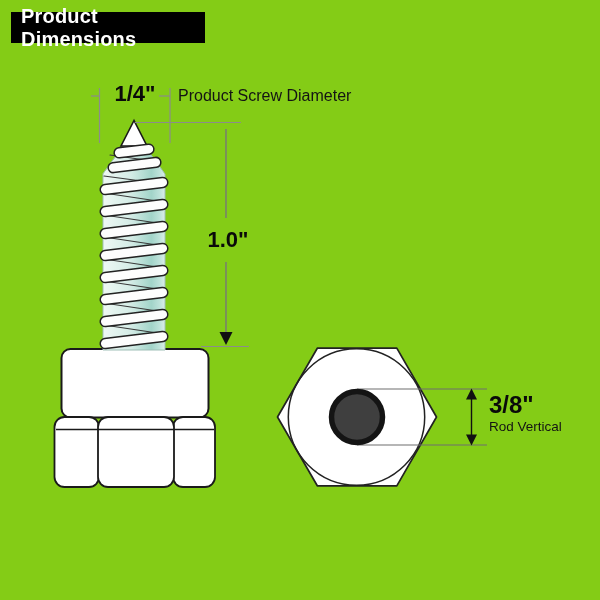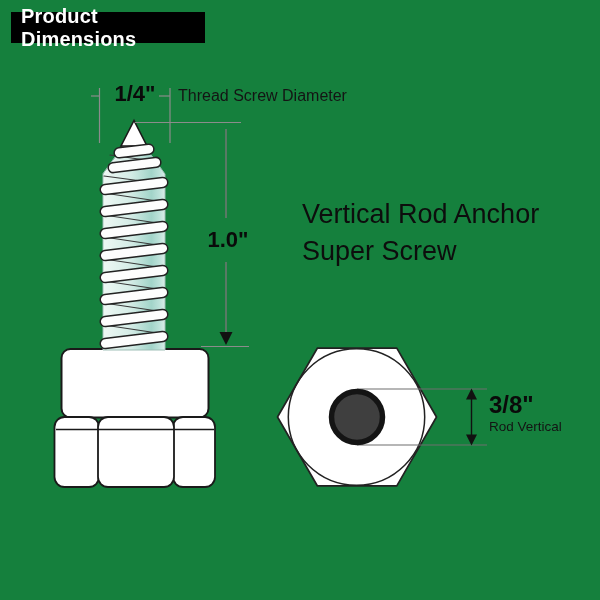--- a/index.html
+++ b/index.html
@@ -1,16 +1,16 @@
 <!DOCTYPE html>
 <html><head>
 <meta charset="utf-8">
 <style>
   html,body{margin:0;padding:0;background:#ffffff;}
-  #page{position:relative;width:600px;height:600px;background:#15803d;overflow:hidden;
+  #page{position:relative;width:600px;height:600px;background:#84cc16;overflow:hidden;
         font-family:"Liberation Sans", sans-serif;color:#111;}
   #art{position:absolute;left:0;top:0;width:600px;height:600px;}
   .abs{position:absolute;}
   .header-bar{left:11px;top:12px;width:194px;height:31px;background:#000;
               display:flex;align-items:center;padding-left:10px;box-sizing:border-box;}
   .header-bar span{color:#fff;font-size:20px;font-weight:bold;letter-spacing:.2px;}
   .dim-value{font-weight:bold;color:#0a0a0a;}
   .dim-quarter{left:100px;top:81px;width:70px;text-align:center;font-size:22px;}
   .thread-label{left:178px;top:87px;font-size:16px;color:#141414;}
   .dim-one{left:201px;top:227px;width:54px;text-align:center;font-size:22px;}
@@ -103,26 +103,22 @@
       </g>
     </g>
   </svg>
 
   <div class="abs header-bar">
     <span>Product Dimensions</span>
   </div>
 
   <div class="abs dim-value dim-quarter">1/4"</div>
 
-  <div class="abs thread-label">Thread Screw Diameter</div>
+  <div class="abs thread-label">Product Screw Diameter</div>
 
   <div class="abs dim-value dim-one">1.0"</div>
 
-  <div class="abs product-title">
-    <div>Vertical Rod Anchor</div>
-    <div>Super Screw</div>
-  </div>
 
   <div class="abs dim-value dim-rod">3/8"</div>
 
   <div class="abs rod-label">Rod Vertical</div>
 
 </div>
 
 </body></html>

